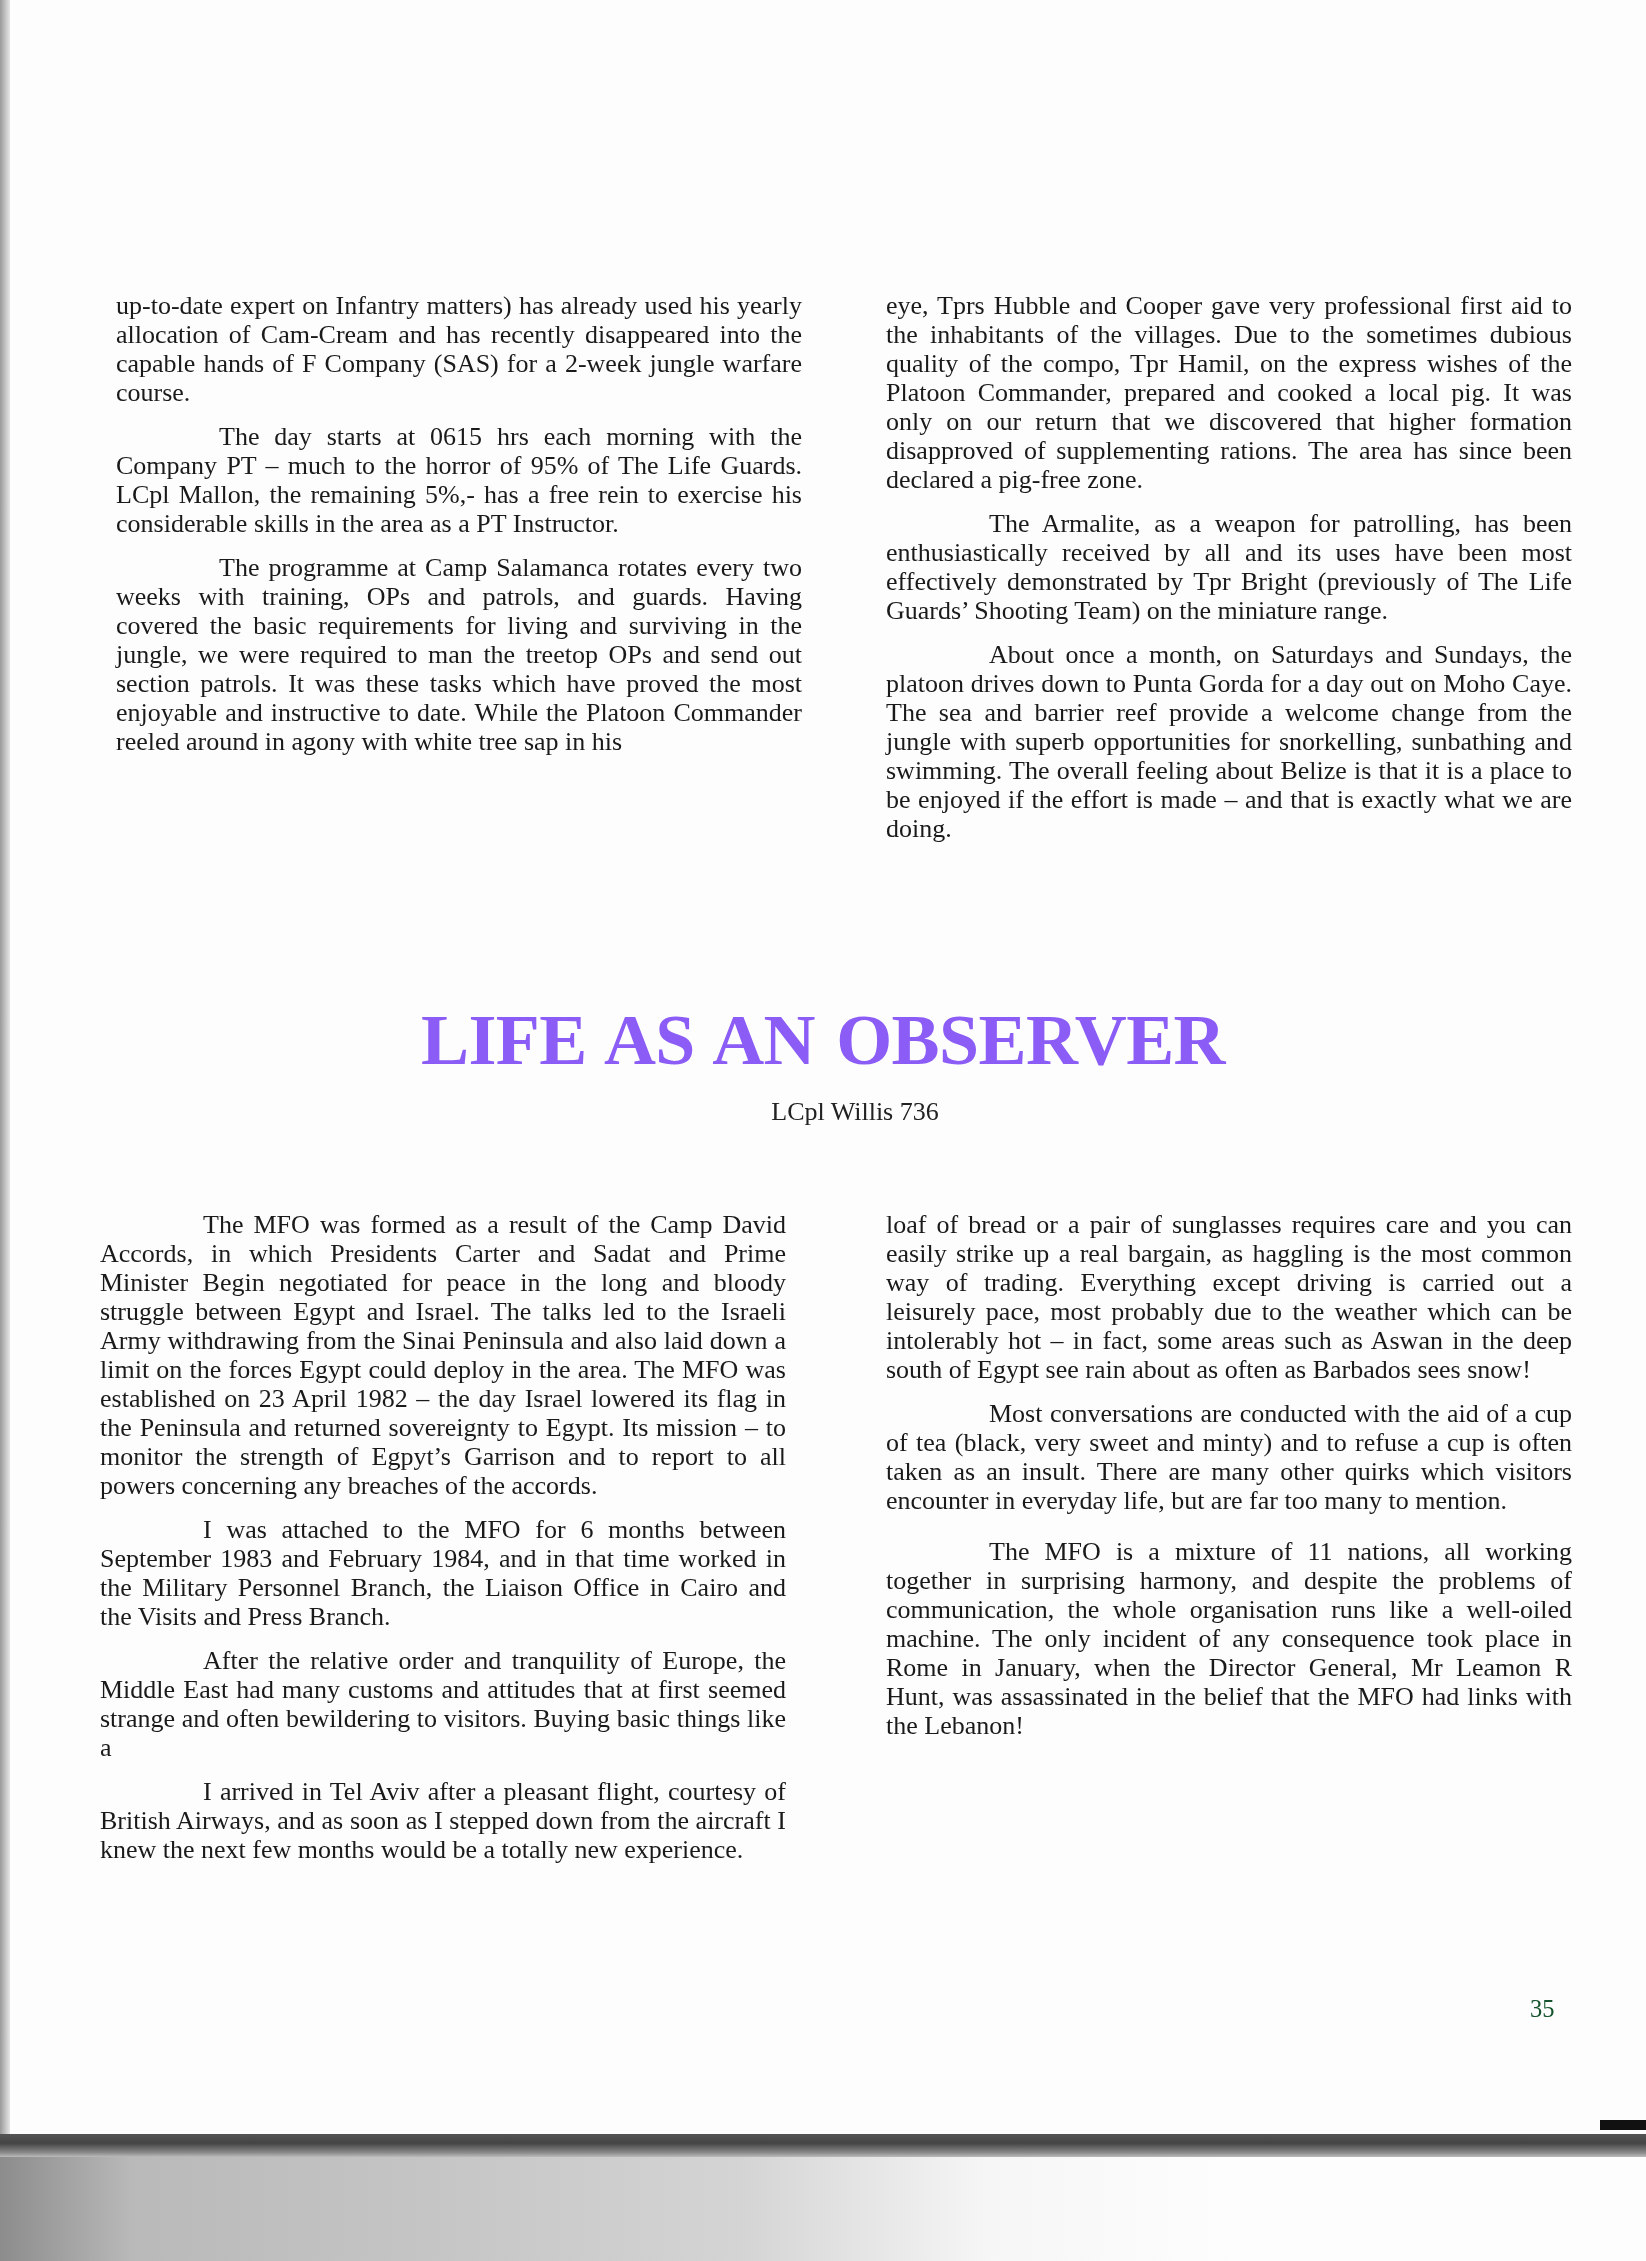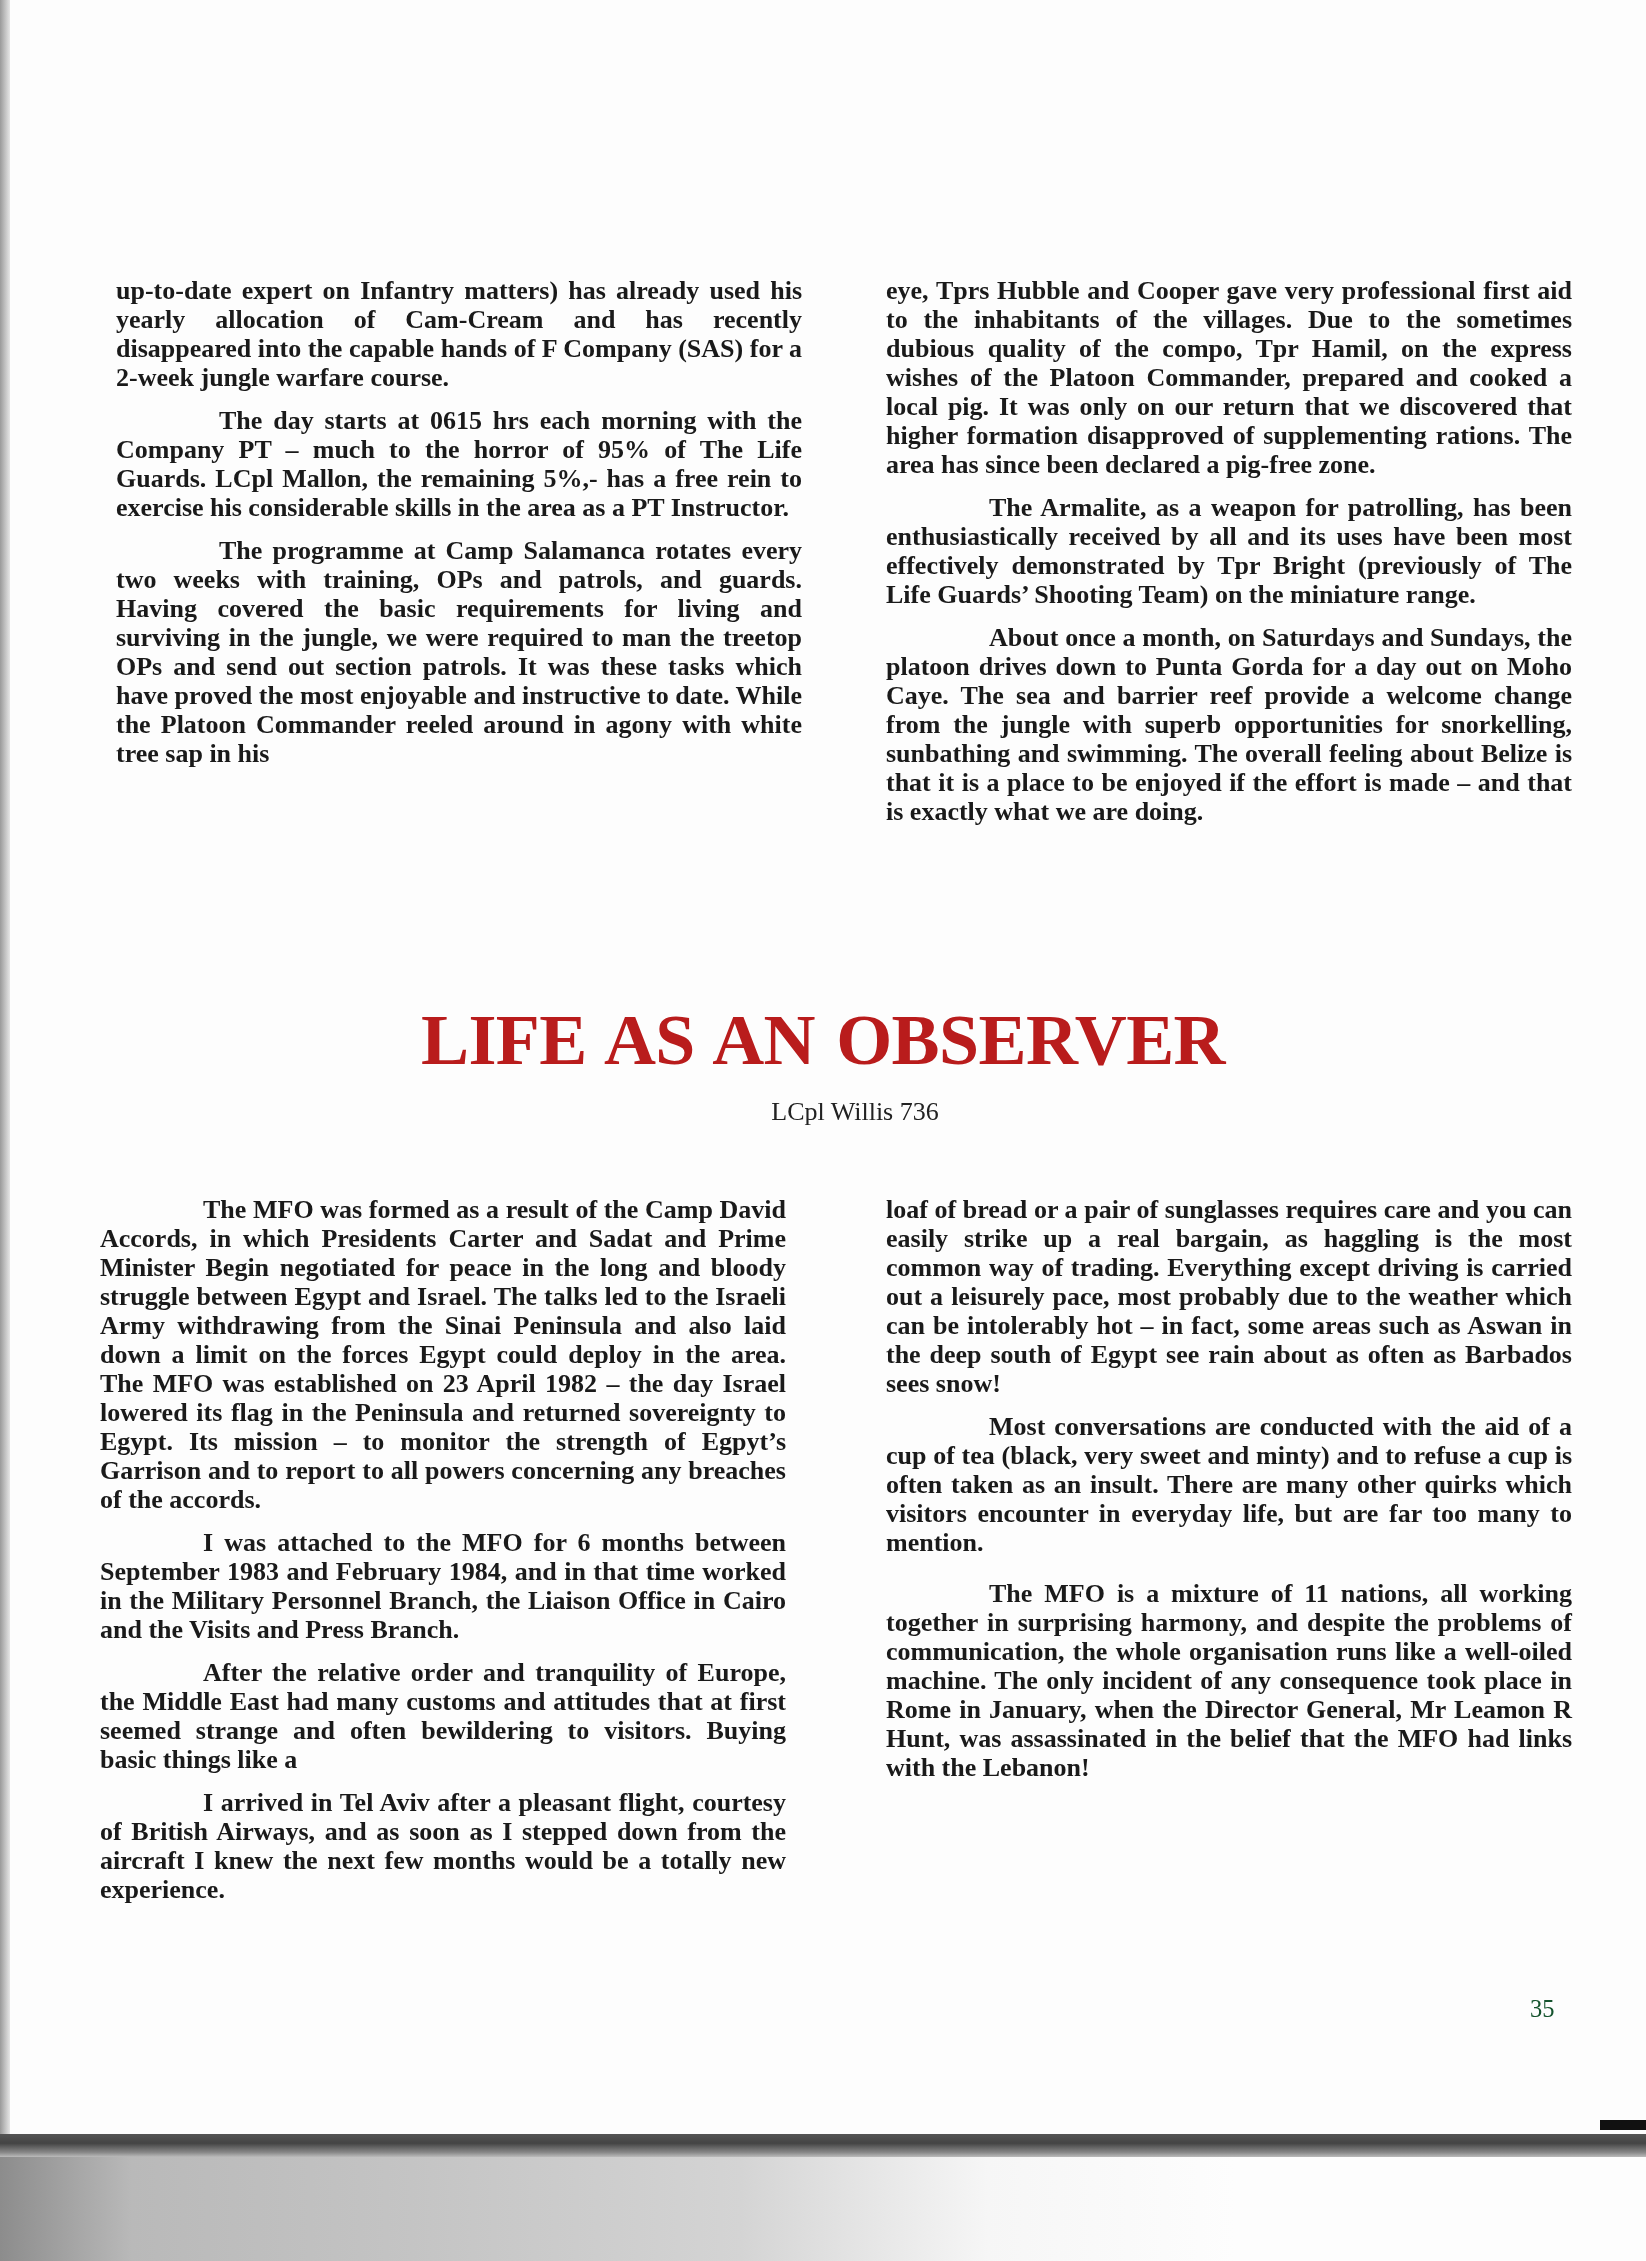--- a/index.html
+++ b/index.html
@@ -12,33 +12,33 @@
   .left-edge {
     position: absolute; left: 0; top: 0; width: 10.3px; height: 2261px;
     background: linear-gradient(to right, #9a9a9a, #c8c8c8 60%, #e6e6e6);
   }
   .col {
     position: absolute; width: 686px;
     font-size: 26px; line-height: 29px;
     text-align: justify; text-justify: inter-word;
     hyphens: manual;
   }
-  .col p { margin: 0 0 14px 0; text-indent: 0; font-weight: bold; }
+  .col p { margin: 15px 0 14px 0; text-indent: 0; }
   .col p.indent { text-indent: 103px; }
   .col p.cont { text-indent: 0; }
   .col p.gap-lg { margin-top: 22px; }
   #top-left  { left: 116px;  top: 276px; }
   #top-right { left: 886px; top: 276px; }
   #bot-left  { left: 100px;  top: 1195px; }
   #bot-right { left: 886px; top: 1195px; }
   .title {
     position: absolute; left: 0; width: 1646px; top: 1002px;
     text-align: center; font-weight: bold;
     font-size: 72px; line-height: 77px; letter-spacing: -0.6px;
-    word-spacing: 3.9px; color: #b91c1c;
+    word-spacing: 3.9px; color: #8b5cf6;
   }
   .byline {
     position: absolute; left: 0; width: 1646px; top: 1097px;
     text-align: center; font-size: 26px; line-height: 30px; color: #222; padding-left: 32px;
   }
   .page-number {
     position: absolute; left: 1530px; top: 1995px;
     font-size: 24.5px; line-height: 28px; color: #14532d;
   }
   .scan-band {

